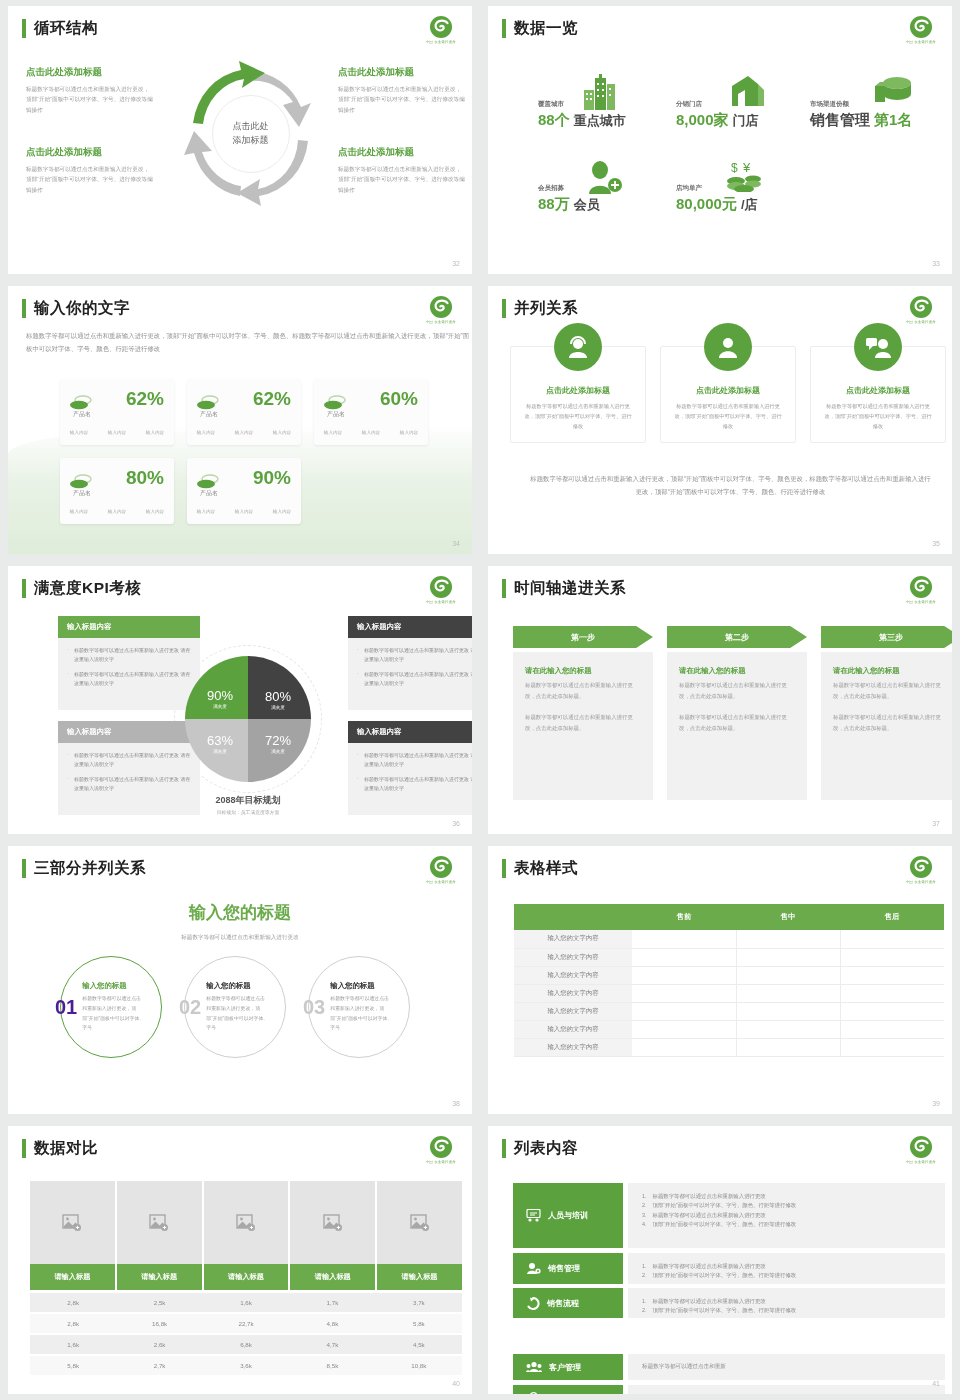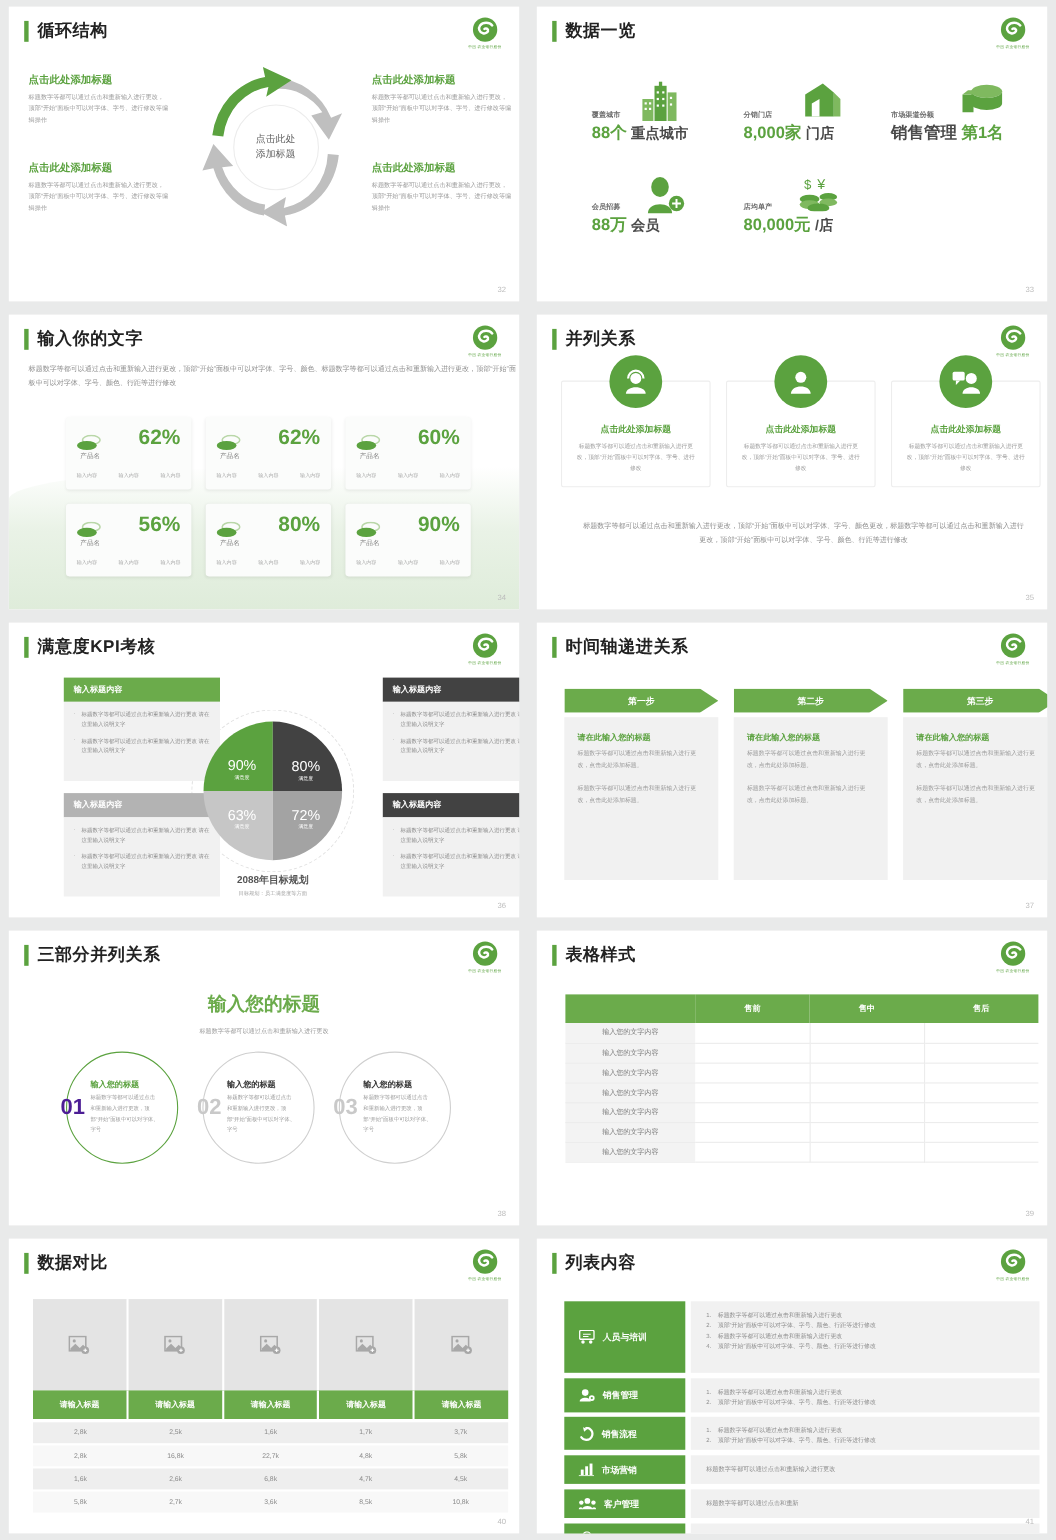--- a/index.html
+++ b/index.html
@@ -375,35 +375,20 @@
             <span>输入内容</span>
             <span>输入内容</span>
           </div>
         </div>
         <div class="pcard">
           <div class="row1">
             <svg width="22" height="15" viewBox="0 0 22 15">
               <ellipse cx="13" cy="5" rx="8" ry="4" fill="none" stroke="#b9d7a8" stroke-width="1.4"></ellipse>
               <ellipse cx="9" cy="10" rx="9" ry="4.2" fill="#5ba23f"></ellipse>
             </svg>
-            <div class="pct">56%</div>
-          </div>
-          <div class="pname">产品名</div>
-          <div class="row2">
-            <span>输入内容</span>
-            <span>输入内容</span>
-            <span>输入内容</span>
-          </div>
-        </div>
-        <div class="pcard">
-          <div class="row1">
-            <svg width="22" height="15" viewBox="0 0 22 15">
-              <ellipse cx="13" cy="5" rx="8" ry="4" fill="none" stroke="#b9d7a8" stroke-width="1.4"></ellipse>
-              <ellipse cx="9" cy="10" rx="9" ry="4.2" fill="#5ba23f"></ellipse>
-            </svg>
             <div class="pct">80%</div>
           </div>
           <div class="pname">产品名</div>
           <div class="row2">
             <span>输入内容</span>
             <span>输入内容</span>
             <span>输入内容</span>
           </div>
         </div>
         <div class="pcard">
@@ -897,34 +882,20 @@
               <span>1.</span>
               <span>标题数字等都可以通过点击和重新输入进行更改</span>
             </div>
           <div class="lli">
               <span>2.</span>
               <span>顶部“开始”面板中可以对字体、字号、颜色、行距等进行修改</span>
             </div>
         </div>
       </div>
 
-      <div class="lrow" style="top:197px; height:26px;">
-        <div class="ltab">
-          <svg width="14" height="12" viewBox="0 0 14 12">
-            <rect x="2" y="6" width="2.6" height="5" fill="#fff"></rect>
-              <rect x="6" y="3" width="2.6" height="8" fill="#fff"></rect>
-            <rect x="10" y="0.5" width="2.6" height="10.5" fill="#fff"></rect>
-              <path d="M0 11.6 h14" stroke="#fff" stroke-width="1"></path>
-          </svg>
-          <span>市场营销</span>
-        </div>
-        <div class="lbody">
-          <div class="lplain">标题数字等都可以通过点击和重新输入进行更改</div>
-        </div>
-      </div>
 
       <div class="lrow" style="top:228px; height:26px;">
         <div class="ltab">
           <svg width="16" height="12" viewBox="0 0 16 12">
             <circle cx="8" cy="3.5" r="2.6" fill="#fff"></circle>
               <path d="M3.5 11 C3.5 7 12.5 7 12.5 11 Z" fill="#fff"></path>
             <circle cx="2.5" cy="5" r="2" fill="#fff"></circle>
               <circle cx="13.5" cy="5" r="2" fill="#fff"></circle>
             <path d="M0 11 C0 8.5 4 8.5 4 11 Z M12 11 C12 8.5 16 8.5 16 11 Z" fill="#fff"></path>
           </svg>

